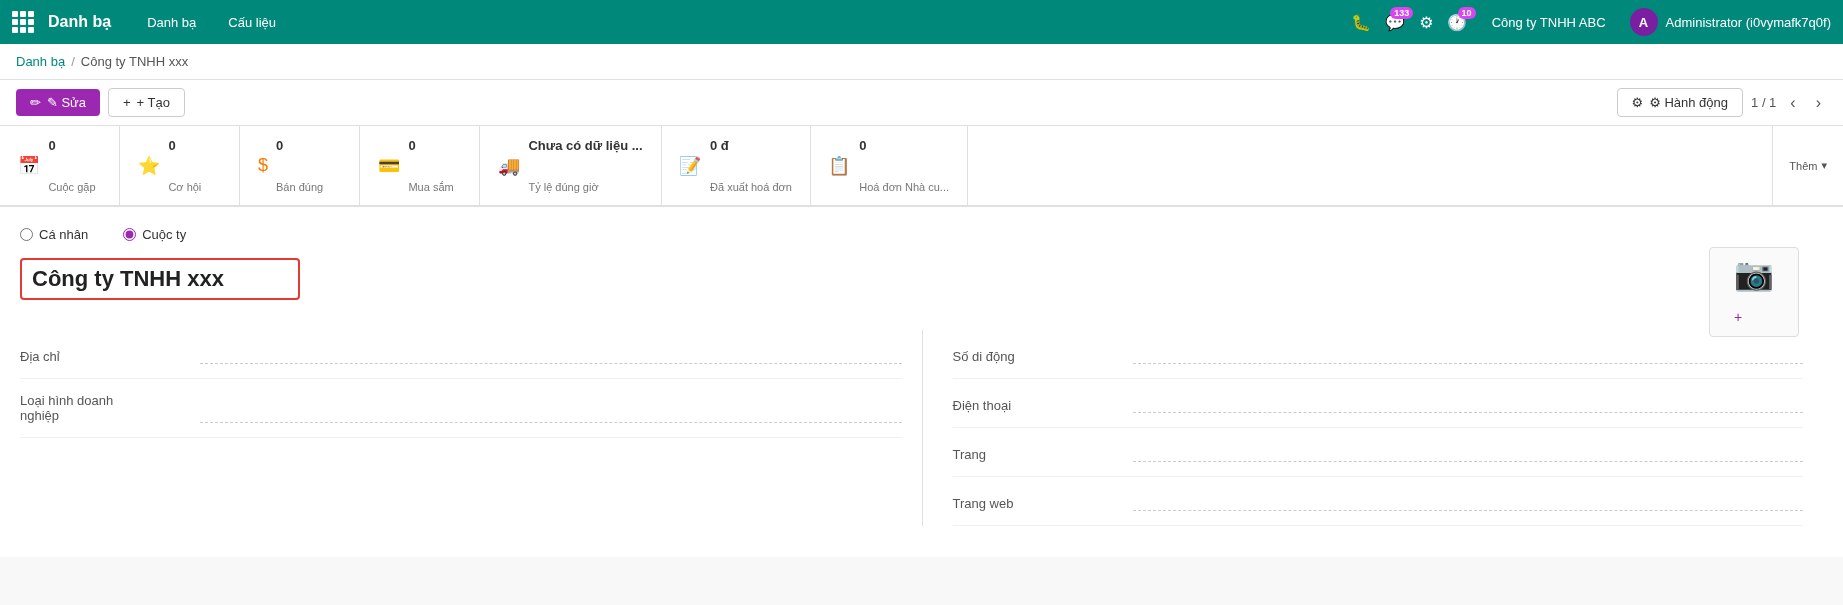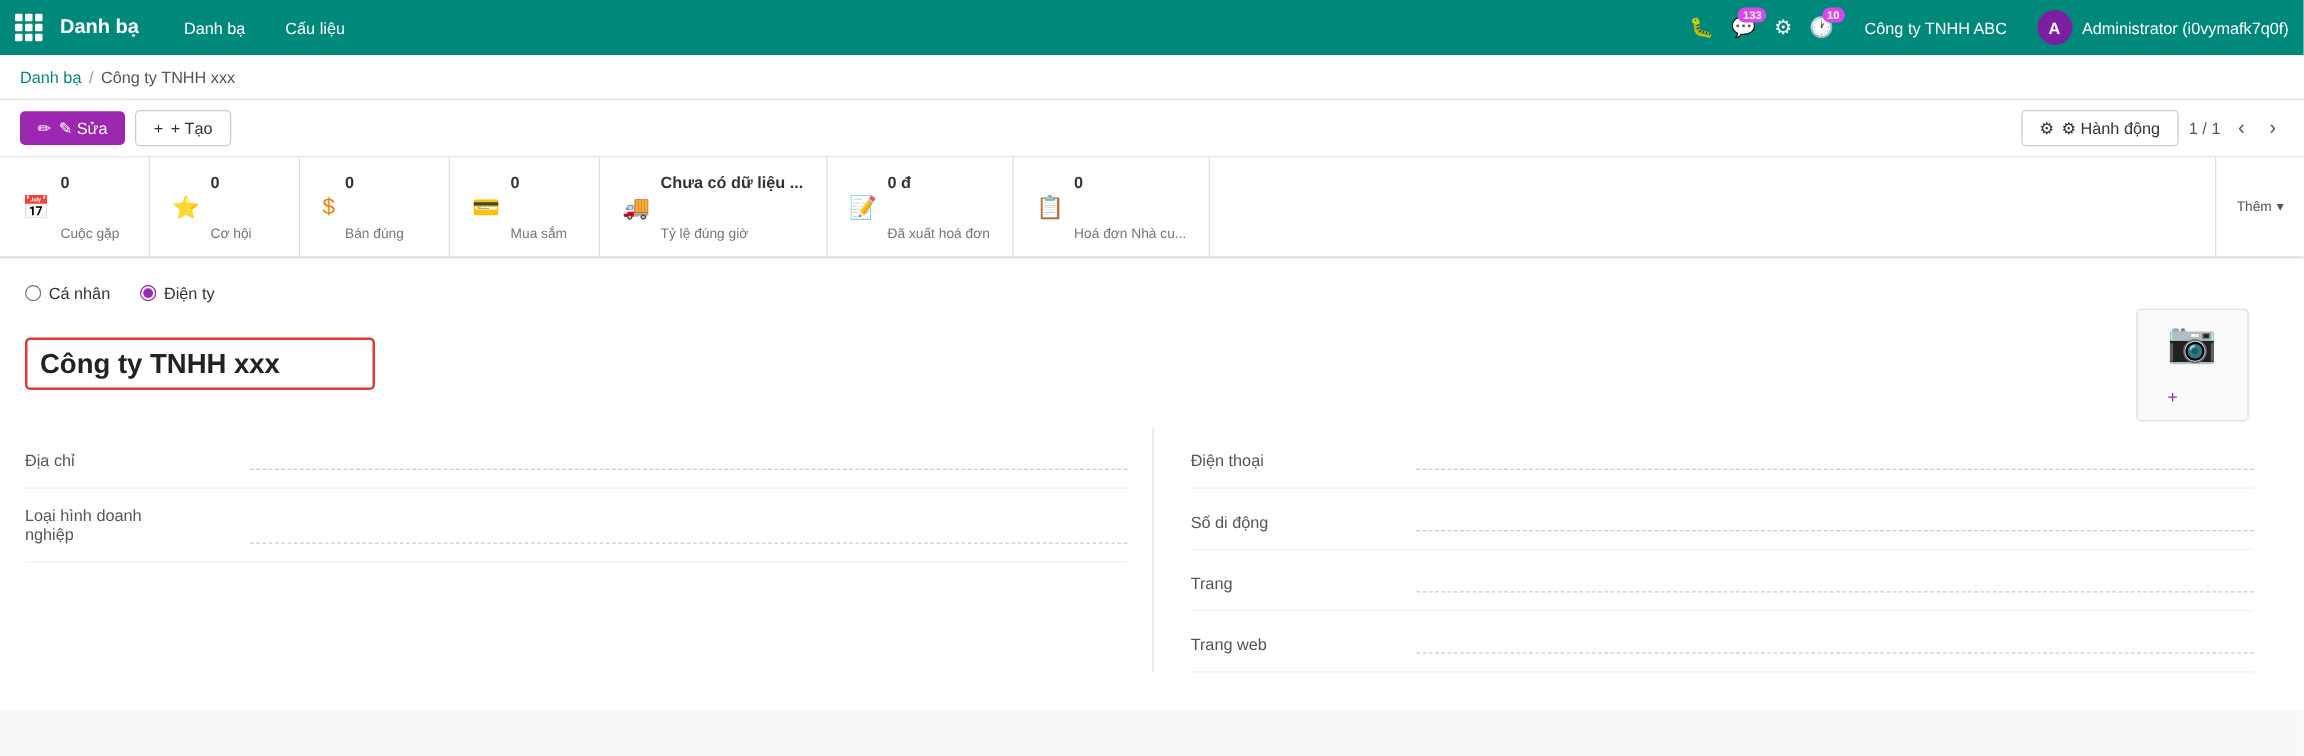--- a/index.html
+++ b/index.html
@@ -182,21 +182,21 @@
       border-left: 1px solid #e0e0e0;
     }
 
     
     .main-content {
       background: #fff;
       padding: 20px 20px 30px 20px;
       min-height: 350px;
     }
     .radio-group {
-      display: flex; gap: 24px; margin-bottom: 28px;
+      display: flex; gap: 35px; margin-bottom: 16px;
     }
     .radio-label {
       display: flex; align-items: center; gap: 6px;
       font-size: 13px; cursor: pointer; color: #333;
     }
     .radio-label input[type="radio"] { accent-color: #9c27b0; }
     .company-name-input {
       border: 2px solid #e53935;
       border-radius: 4px;
       font-size: 22px;
@@ -381,21 +381,21 @@
     </div>
 
     
     <div class="radio-group">
       <label class="radio-label">
         <input type="radio" name="contact_type" value="individual" style="">
         <span>Cá nhân</span>
       </label>
       <label class="radio-label">
         <input type="radio" name="contact_type" value="company" checked="" style="">
-        <span>Điện ty</span>
+        <span>Cuộc ty</span>
       </label>
     </div>
 
     
     <input class="company-name-input" type="text" value="Công ty TNHH xxx" style="">
 
     
     <div class="form-layout">
 
       <div class="form-left">
@@ -404,28 +404,28 @@
           <div class="form-value"></div>
         </div>
         <div class="form-row">
           <span class="form-label">Loại hình doanh<br>nghiệp</span>
           <div class="form-value"></div>
         </div>
       </div>
 
       <div class="form-right">
         <div class="form-row">
+          <span class="form-label">Số di động</span>
+          <div class="form-value"></div>
+        </div>
+        <div class="form-row">
           <span class="form-label">Điện thoại</span>
           <div class="form-value"></div>
         </div>
         <div class="form-row">
-          <span class="form-label">Số di động</span>
-          <div class="form-value"></div>
-        </div>
-        <div class="form-row">
           <span class="form-label">Trang</span>
           <div class="form-value"></div>
         </div>
         <div class="form-row">
           <span class="form-label">Trang web</span>
           <div class="form-value"></div>
         </div>
       </div>
     </div>
   </div>

